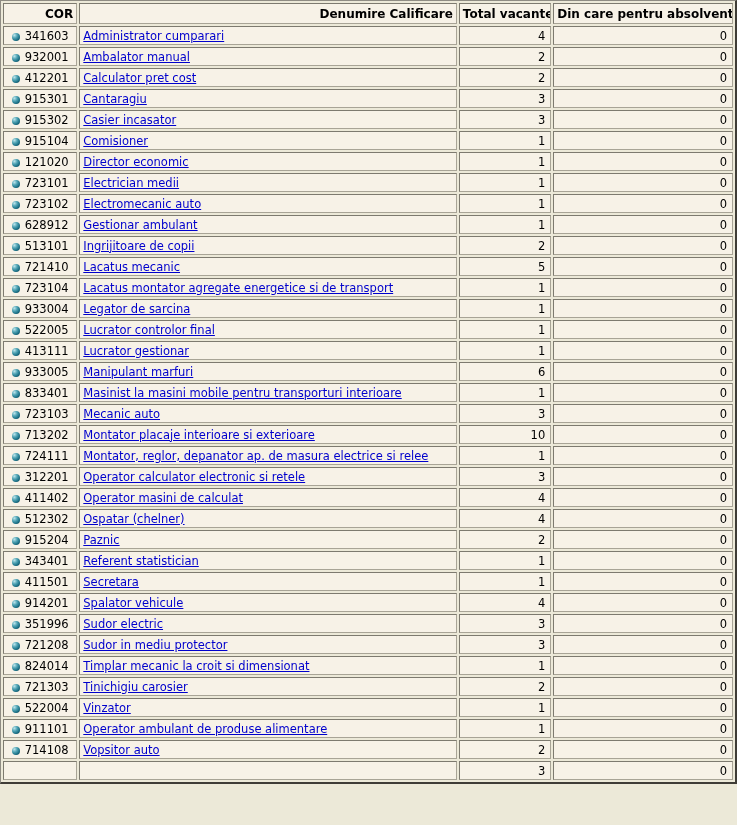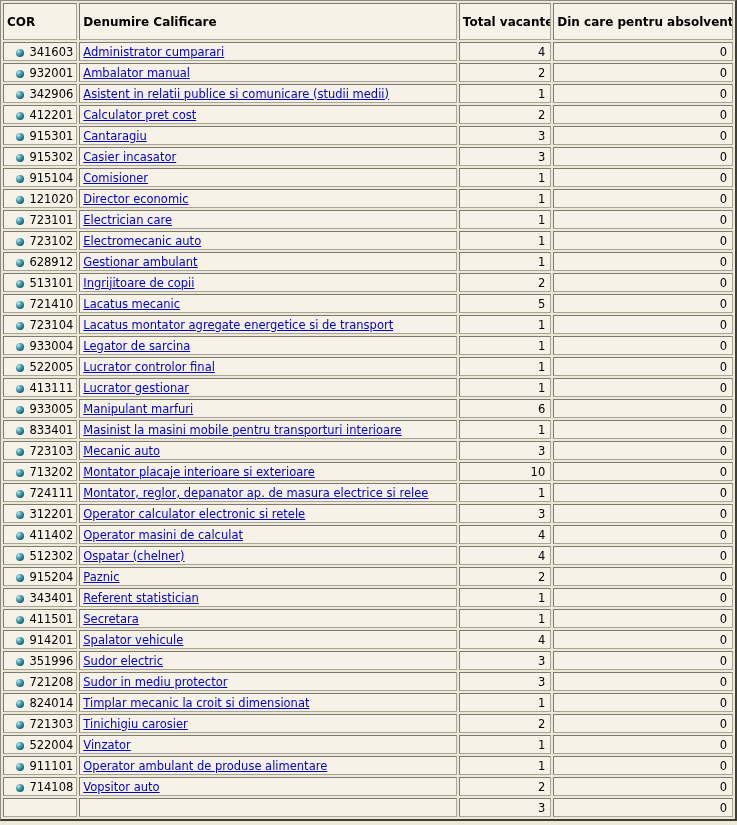--- a/index.html
+++ b/index.html
@@ -34,28 +34,28 @@
     border-right: 1px solid #a8a496;
     height: 15px;
     padding: 1px 3px;
     white-space: nowrap;
     overflow: hidden;
     vertical-align: middle;
   }
   th {
     font-weight: bold;
     font-size: 12px;
-    text-align: left;
-    padding: 10px 3px;
+    text-align: right;
+    padding: 2px 3px;
   }
   td.num {
     text-align: right;
     padding-right: 5px;
   }
-  td.cor-cell { text-align: right; }
+  td.cor-cell { text-align: center; }
   a.qual-link {
     color: #0000CC;
     text-decoration: underline;
     margin-top: 44px;
   }
   .bullet {
     display: inline-block;
     width: 8px;
     height: 8px;
     border-radius: 50%;
@@ -90,26 +90,20 @@
     <td class="num">0</td>
   </tr>
 
   <tr>
     <td class="cor-cell"><span class="bullet"></span><span>932001</span></td>
     <td><a class="qual-link" href="#">Ambalator manual</a></td>
     <td class="num">2</td>
     <td class="num">0</td>
   </tr>
 
-  <tr>
-    <td class="cor-cell"><span class="bullet"></span><span>342906</span></td>
-    <td><a class="qual-link" href="#">Asistent in relatii publice si comunicare (studii medii)</a></td>
-    <td class="num">1</td>
-    <td class="num">0</td>
-  </tr>
 
   <tr>
     <td class="cor-cell"><span class="bullet"></span><span>412201</span></td>
     <td><a class="qual-link" href="#">Calculator pret cost</a></td>
     <td class="num">2</td>
     <td class="num">0</td>
   </tr>
 
   <tr>
     <td class="cor-cell"><span class="bullet"></span><span>915301</span></td>
@@ -135,21 +129,21 @@
 
   <tr>
     <td class="cor-cell"><span class="bullet"></span><span>121020</span></td>
     <td><a class="qual-link" href="#">Director economic</a></td>
     <td class="num">1</td>
     <td class="num">0</td>
   </tr>
 
   <tr>
     <td class="cor-cell"><span class="bullet"></span><span>723101</span></td>
-    <td><a class="qual-link" href="#">Electrician care</a></td>
+    <td><a class="qual-link" href="#">Electrician medii</a></td>
     <td class="num">1</td>
     <td class="num">0</td>
   </tr>
 
   <tr>
     <td class="cor-cell"><span class="bullet"></span><span>723102</span></td>
     <td><a class="qual-link" href="#">Electromecanic auto</a></td>
     <td class="num">1</td>
     <td class="num">0</td>
   </tr>

